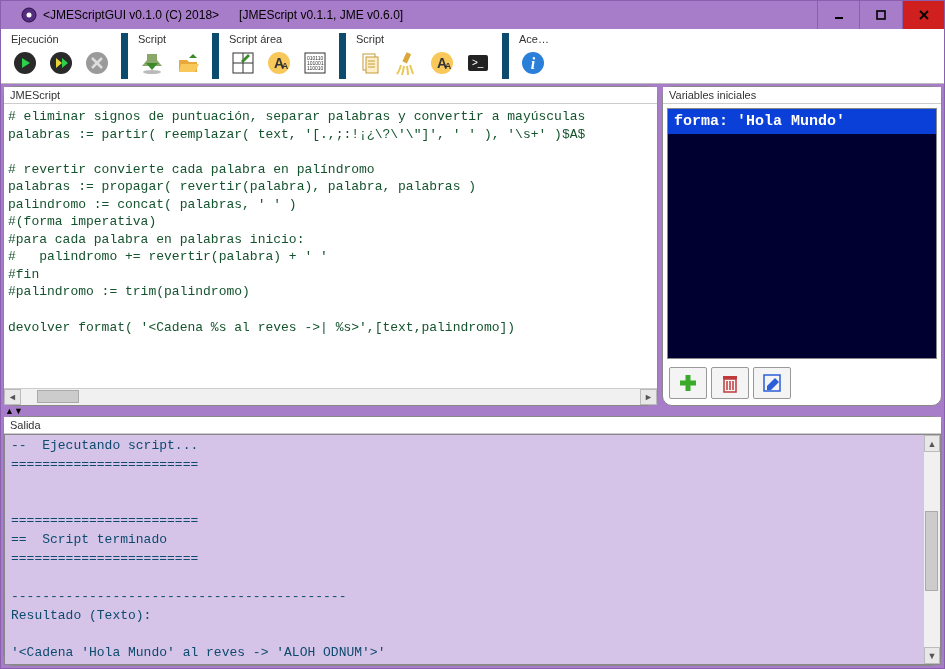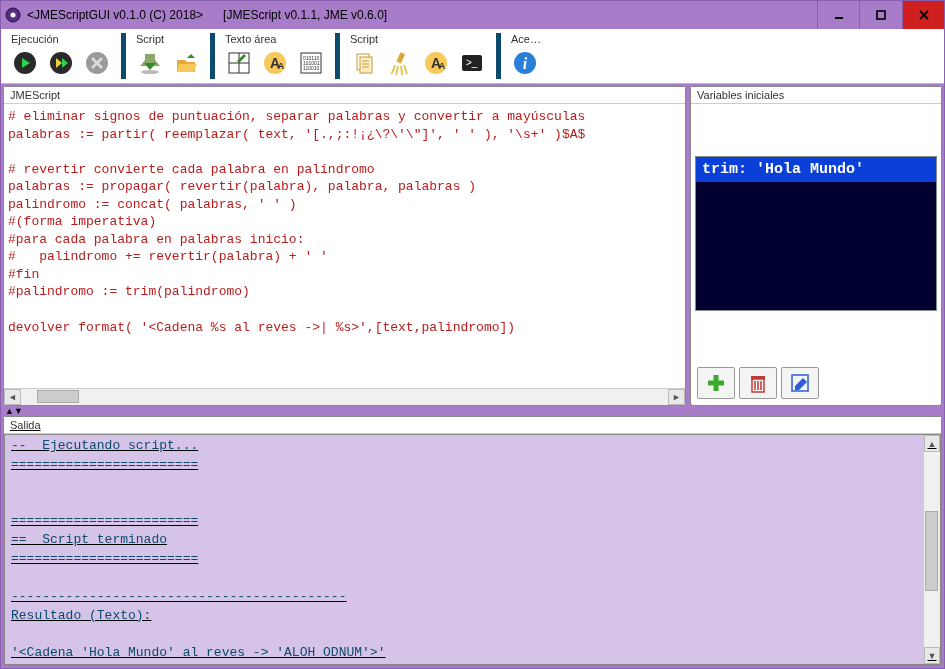--- a/index.html
+++ b/index.html
@@ -1,48 +1,48 @@
 <!DOCTYPE html>
 <html><head>
 <meta charset="utf-8">
 <style>
   * { box-sizing: border-box; margin: 0; padding: 0; }
   html, body { width: 945px; height: 669px; font-family: "Segoe UI", Tahoma, sans-serif; font-size: 12px; overflow: hidden; }
   .window { width: 945px; height: 669px; background: #a77cc8; display: flex; flex-direction: column; border: 1px solid #8a5fb0; }
-  .titlebar { height: 28px; background: #a77cc8; display: flex; align-items: center; padding-left: 4px; color: #000; }
+  .titlebar { height: 28px; background: #a77cc8; display: flex; align-items: center; padding-left: 20px; color: #000; }
   .titlebar .app-icon { width: 16px; height: 16px; margin-right: 6px; }
   .titlebar .title-text { flex: 0 0 auto; font-size: 12px; }
   .titlebar .title-secondary { margin-left: 20px; font-size: 12px; text-align: right; }
   .titlebar .spacer { flex: 1; }
   .winbtn { width: 42px; height: 28px; display: flex; align-items: center; justify-content: center; border-left: 1px solid #8a5fb0; }
   .winbtn.close { background: #d01f1f; margin-left: 1px; }
   .winbtn svg { display: block; }
   .toolbar { background: #fff; border-bottom: 1px solid #bbb; padding: 4px 8px 4px 8px; display: flex; gap: 0; align-items: flex-end; }
-  .tbgroup { display: flex; flex-direction: column; margin-right: 8px; padding-right: 8px; border-right: 5px solid #0c4a6e; }
+  .tbgroup { display: flex; flex-direction: column; margin-right: 8px; padding-right: 8px; border-right: 7px solid #0c4a6e; }
   .tbgroup:last-child { border-right: none; }
   .tbgroup-label { font-size: 11px; color: #333; margin-bottom: 2px; padding-left: 2px; }
   .tbgroup-icons { display: flex; gap: 4px; }
   .tbtn { width: 32px; height: 32px; display: flex; align-items: center; justify-content: center; border: 1px solid transparent; border-radius: 2px; cursor: pointer; }
   .content { flex: 1; display: flex; flex-direction: column; background: #a77cc8; padding: 2px; min-height: 0; }
   .top-panels { display: flex; height: 320px; gap: 4px; }
-  .panel { background: #fff; border: 1px solid #888; border-radius: 3px; display: flex; flex-direction: column; min-height: 0; }
+  .panel { background: #fff; border: 1px solid #888; border-radius: 10px; display: flex; flex-direction: column; min-height: 0; }
   .panel-title { font-size: 11px; padding: 2px 6px; color: #333; border-bottom: 1px solid #ccc; background: #fff; }
   .script-panel { flex: 1; min-width: 0; }
-  .code-area { flex: 1; font-family: "Courier New", monospace; font-size: 13px; color: #b91c1c; padding: 4px 16px 0 4px; white-space: pre; overflow: hidden; line-height: 1.35; position: relative; }
+  .code-area { flex: 1; font-family: "Courier New", monospace; font-size: 13px; color: #14532d; padding: 4px 16px 0 4px; white-space: pre; overflow: hidden; line-height: 1.35; position: relative; }
   .hscroll { height: 17px; background: #f0f0f0; border-top: 1px solid #ccc; display: flex; align-items: stretch; }
   .hscroll .arrow { width: 17px; background: #e8e8e8; border: 1px solid #bbb; display: flex; align-items: center; justify-content: center; font-size: 9px; color: #555; }
   .hscroll .track { flex: 1; position: relative; }
   .hscroll .thumb { position: absolute; left: 16px; top: 1px; height: 13px; width: 42px; background: #ccc; border: 1px solid #aaa; }
-  .vars-panel { width: 252px; display: flex; flex-direction: column; gap: 48px; }
+  .vars-panel { width: 280px; display: flex; flex-direction: column; }
   .vars-display { flex: 1; background: #000030; color: #fff; font-family: "Courier New", monospace; font-size: 15px; font-weight: bold; margin: 4px; border: 1px solid #888; overflow: hidden; }
   .vars-display .sel { background: #0a3fd8; color: #fff; display: block; padding: 4px 6px; }
   .vars-buttons { display: flex; gap: 4px; padding: 4px 6px 6px 6px; }
   .vbtn { width: 38px; height: 32px; border: 1px solid #999; background: #f4f4f4; display: flex; align-items: center; justify-content: center; border-radius: 2px; cursor: pointer; }
   .splitter-handle { height: 10px; color: #000; font-size: 9px; padding-left: 2px; line-height: 10px; cursor: row-resize; }
-  .out-panel { flex: 1; display: flex; flex-direction: column; min-height: 0; text-decoration: underline; }
+  .out-panel { flex: 1; display: flex; flex-direction: column; min-height: 0; }
   .out-area-wrap { flex: 1; display: flex; background: #fff; border: 1px solid #888; min-height: 0; }
   .out-area { flex: 1; background: #d6c4e8; font-family: "Courier New", monospace; font-size: 13px; color: #0c4a6e; white-space: pre; padding: 2px 6px; overflow: hidden; line-height: 1.45; }
   .out-vscroll { width: 17px; background: #f0f0f0; border-left: 1px solid #ccc; display: flex; flex-direction: column; }
   .out-vscroll .arrow { height: 17px; background: #e8e8e8; border: 1px solid #bbb; display: flex; align-items: center; justify-content: center; font-size: 9px; color: #555; }
   .out-vscroll .track { flex: 1; position: relative; }
   .out-vscroll .thumb { position: absolute; left: 1px; top: 30%; width: 13px; height: 80px; background: #ccc; border: 1px solid #aaa; }
 </style>
 </head>
 <body>
 
@@ -115,21 +115,21 @@
         <div class="tbtn">
             <svg width="26" height="26">
               <path d="M4 10 L4 22 L22 22 L22 12 L14 12 L12 10 Z" fill="#e8a83a"></path>
               <path d="M6 14 L24 14 L20 22 L4 22 Z" fill="#f8c85a"></path>
               <polygon points="18,4 14,8 22,8" fill="#3a8a2a"></polygon>
             </svg>
           </div>
       </div>
     </div>
     <div class="tbgroup">
-      <div class="tbgroup-label">Texto área</div>
+      <div class="tbgroup-label">Script área</div>
       <div class="tbgroup-icons">
         <div class="tbtn">
             <svg width="26" height="26">
               <rect x="3" y="3" width="20" height="20" fill="#fff" stroke="#333"></rect>
               <line x1="3" y1="13" x2="23" y2="13" stroke="#333"></line>
               <line x1="13" y1="3" x2="13" y2="23" stroke="#333"></line>
               <polygon points="13,13 20,6 18,4 11,11" fill="#3a8a2a"></polygon>
             </svg>
           </div>
         <div class="tbtn">
@@ -218,21 +218,21 @@
           <div class="track">
               <div class="thumb"></div>
             </div>
           <div class="arrow">►</div>
         </div>
       </div>
 
       <div class="panel vars-panel">
         <div class="panel-title">Variables iniciales</div>
         <div class="vars-display">
-          <span class="sel">trim: 'Hola Mundo'</span>
+          <span class="sel">forma: 'Hola Mundo'</span>
         </div>
         <div class="vars-buttons">
           <div class="vbtn">
               <svg width="22" height="22">
                 <line x1="11" y1="3" x2="11" y2="19" stroke="#3aaa2a" stroke-width="5"></line>
                 <line x1="3" y1="11" x2="19" y2="11" stroke="#3aaa2a" stroke-width="5"></line>
               </svg>
             </div>
           <div class="vbtn">
               <svg width="22" height="22">

